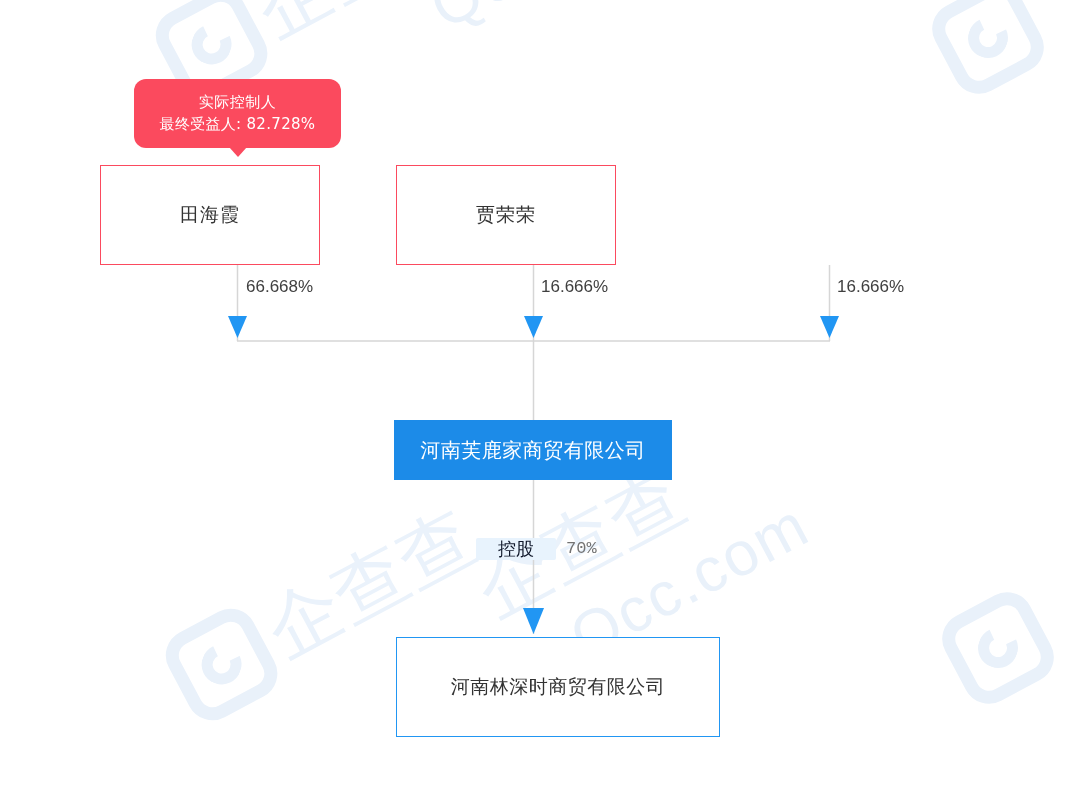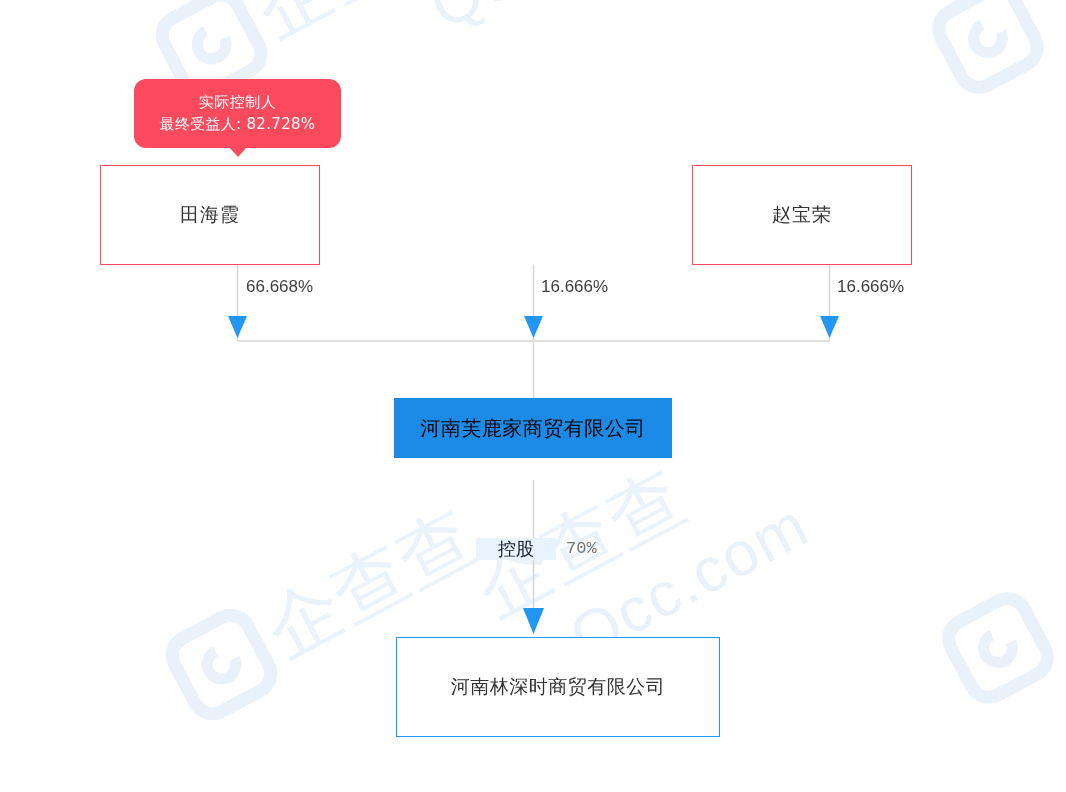--- a/index.html
+++ b/index.html
@@ -105,26 +105,26 @@
     color: #333333;
     letter-spacing: 1px;
     font-family: "DejaVu Sans", sans-serif;
   }
   #person-0 { left: 100px; top: 165px; }
   #person-1 { left: 396px; top: 165px; }
   #person-2 { left: 692px; top: 165px; }
 
   .company-node-main {
     left: 394px;
-    top: 398px;
+    top: 420px;
     width: 278px;
     height: 60px;
     background: #1c8be8;
     border: 1px solid #1c8be8;
-    color: #000000;
+    color: #ffffff;
     font-size: 20px;
     letter-spacing: 0.5px;
     font-family: "DejaVu Sans", sans-serif;
   }
 
   .company-node-sub {
     left: 396px;
     top: 637px;
     width: 324px;
     height: 100px;
@@ -262,22 +262,22 @@
 
   <div id="controller-badge">
     <div class="line1">实际控制人</div>
     <div class="line2">最终受益人: 82.728%</div>
     <div id="controller-badge-arrow"></div>
   </div>
 
   <div id="person-0" class="node person-node">
     <span>田海霞</span>
   </div>
-  <div id="person-2" class="node person-node">
-    <span>赵宝荣</span>
+  <div id="person-1" class="node person-node">
+    <span>贾荣荣</span>
   </div>
 
   <div id="pct-0" class="pct-label">66.668%</div>
   <div id="pct-1" class="pct-label">16.666%</div>
   <div id="pct-2" class="pct-label">16.666%</div>
 
   <div class="node company-node-main">
     <span>河南芙鹿家商贸有限公司</span>
   </div>
 

